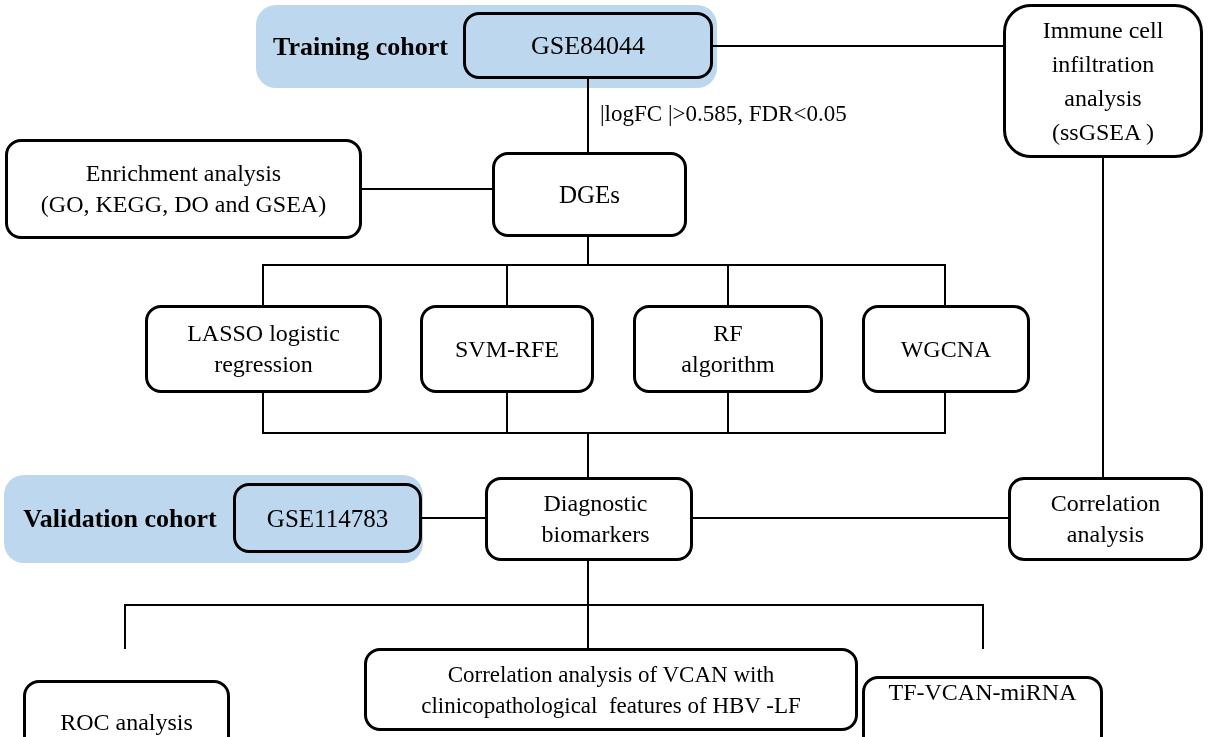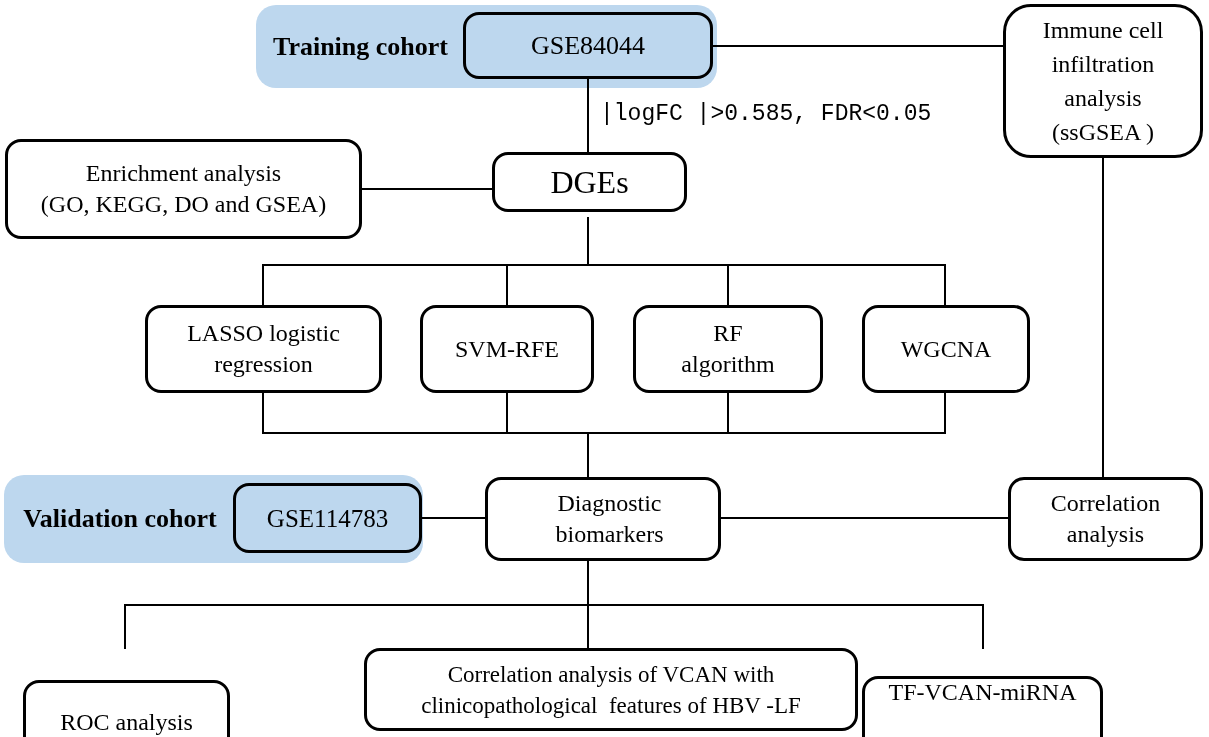--- a/index.html
+++ b/index.html
@@ -79,39 +79,39 @@
   <div class="vline" style="left:1102px;top:157px;height:321px;"></div>
   <div class="vline" style="left:587px;top:560px;height:45px;"></div>
   <div class="hline" style="left:124px;top:604px;width:860px;"></div>
   <div class="vline" style="left:124px;top:605px;height:44px;"></div>
   <div class="vline" style="left:587px;top:605px;height:44px;"></div>
   <div class="vline" style="left:982px;top:605px;height:44px;"></div>
 
   <div class="cohort-label" style="left:258px;top:5px;width:205px;height:83px;">Training cohort</div>
   <div class="cohort-label" style="left:8px;top:475px;width:224px;height:88px;">Validation cohort</div>
 
-  <div class="filter-label" style="left:600px;top:100px;font-family:Liberation Mono, monospace;">|logFC |&gt;0.585, FDR&lt;0.05</div>
+  <div class="filter-label" style="left:600px;top:100px;">|logFC |&gt;0.585, FDR&lt;0.05</div>
 
   <div class="box blue" style="left:463px;top:12px;width:250px;height:67px;font-size:26px;">
     <span class="ln">GSE84044</span>
   </div>
 
   <div class="box" style="left:1003px;top:4px;width:200px;height:154px;line-height:34px;border-radius:28px;">
     <span class="ln">Immune cell</span>
     <span class="ln">infiltration</span>
     <span class="ln">analysis</span>
     <span class="ln">(ssGSEA )</span>
   </div>
 
   <div class="box" style="left:5px;top:139px;width:357px;height:100px;">
     <span class="ln">Enrichment analysis</span>
     <span class="ln">(GO, KEGG, DO and GSEA)</span>
   </div>
 
-  <div class="box" style="left:492px;top:152px;width:195px;height:60px;font-size:32px;">
+  <div class="box" style="left:492px;top:152px;width:195px;height:85px;font-size:25px;">
     <span class="ln">DGEs</span>
   </div>
 
   <div class="box" style="left:145px;top:305px;width:237px;height:88px;">
     <span class="ln">LASSO logistic</span>
     <span class="ln">regression</span>
   </div>
 
   <div class="box" style="left:420px;top:305px;width:174px;height:88px;">
     <span class="ln">SVM-RFE</span>
@@ -123,21 +123,21 @@
   </div>
 
   <div class="box" style="left:862px;top:305px;width:168px;height:88px;">
     <span class="ln">WGCNA</span>
   </div>
 
   <div class="box blue" style="left:233px;top:483px;width:189px;height:70px;font-size:25px;">
     <span class="ln">GSE114783</span>
   </div>
 
-  <div class="box" style="left:485px;top:477px;width:236px;height:84px;padding-left:21px;">
+  <div class="box" style="left:485px;top:477px;width:208px;height:84px;padding-left:21px;">
     <span class="ln">Diagnostic</span>
     <span class="ln">biomarkers</span>
   </div>
 
   <div class="box" style="left:1008px;top:477px;width:195px;height:84px;">
     <span class="ln">Correlation</span>
     <span class="ln">analysis</span>
   </div>
 
   <div class="box" style="left:23px;top:648px;width:207px;height:84px;margin-top:32px;">

